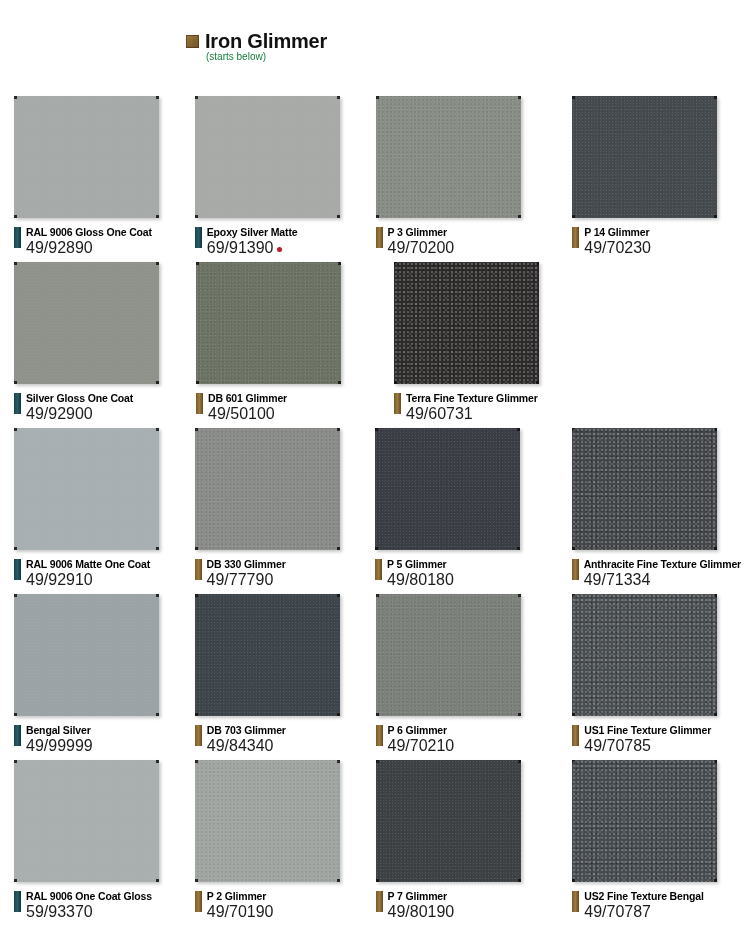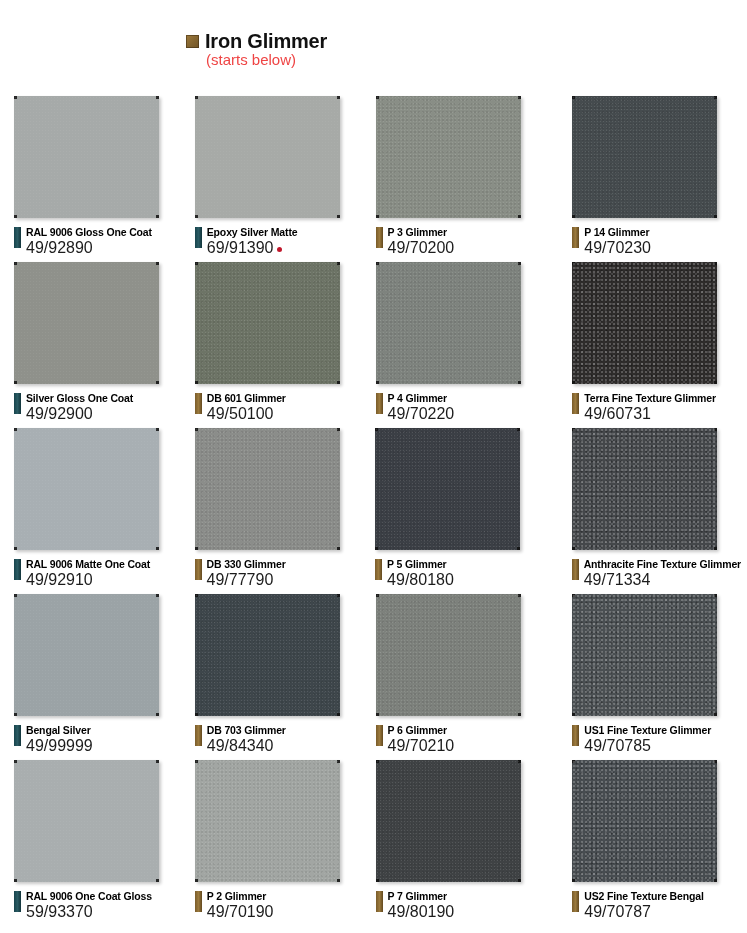--- a/index.html
+++ b/index.html
@@ -46,23 +46,23 @@
     line-height: 1.08;
   }
   .header-title {
     font-size: 20px;
     font-weight: bold;
     letter-spacing: -0.2px;
     color: #111111;
     display: block;
   }
   .header-sub {
-    font-size: 15px;
+    font-size: 10px;
     font-weight: normal;
-    color: #ef4444;
+    color: #15803d;
     display: block;
     margin-left: 1px;
     margin-top: -1px;
   }
 
   
   .grid {
     position: absolute;
     left: 0;
     top: 96px;
@@ -260,32 +260,20 @@
             <div class="tex fine"></div>
           </div>
           <div class="label">
             <span class="bar brown"></span>
             <span class="label-text">
               <span class="name">DB 601 Glimmer</span>
               <span class="code"><span>49/50100</span></span>
             </span>
           </div>
         </div>
-        <div class="cell c3">
-          <div class="swatch" style="background: rgb(126, 131, 126);">
-            <div class="tex fine"></div>
-          </div>
-          <div class="label">
-            <span class="bar brown"></span>
-            <span class="label-text">
-              <span class="name">P 4 Glimmer</span>
-              <span class="code"><span>49/70220</span></span>
-            </span>
-          </div>
-        </div>
         <div class="cell c4">
           <div class="swatch" style="background: rgb(46, 44, 43);">
             <div class="tex coarse"></div>
           </div>
           <div class="label">
             <span class="bar brown"></span>
             <span class="label-text">
               <span class="name">Terra Fine Texture Glimmer</span>
               <span class="code"><span>49/60731</span></span>
             </span>

